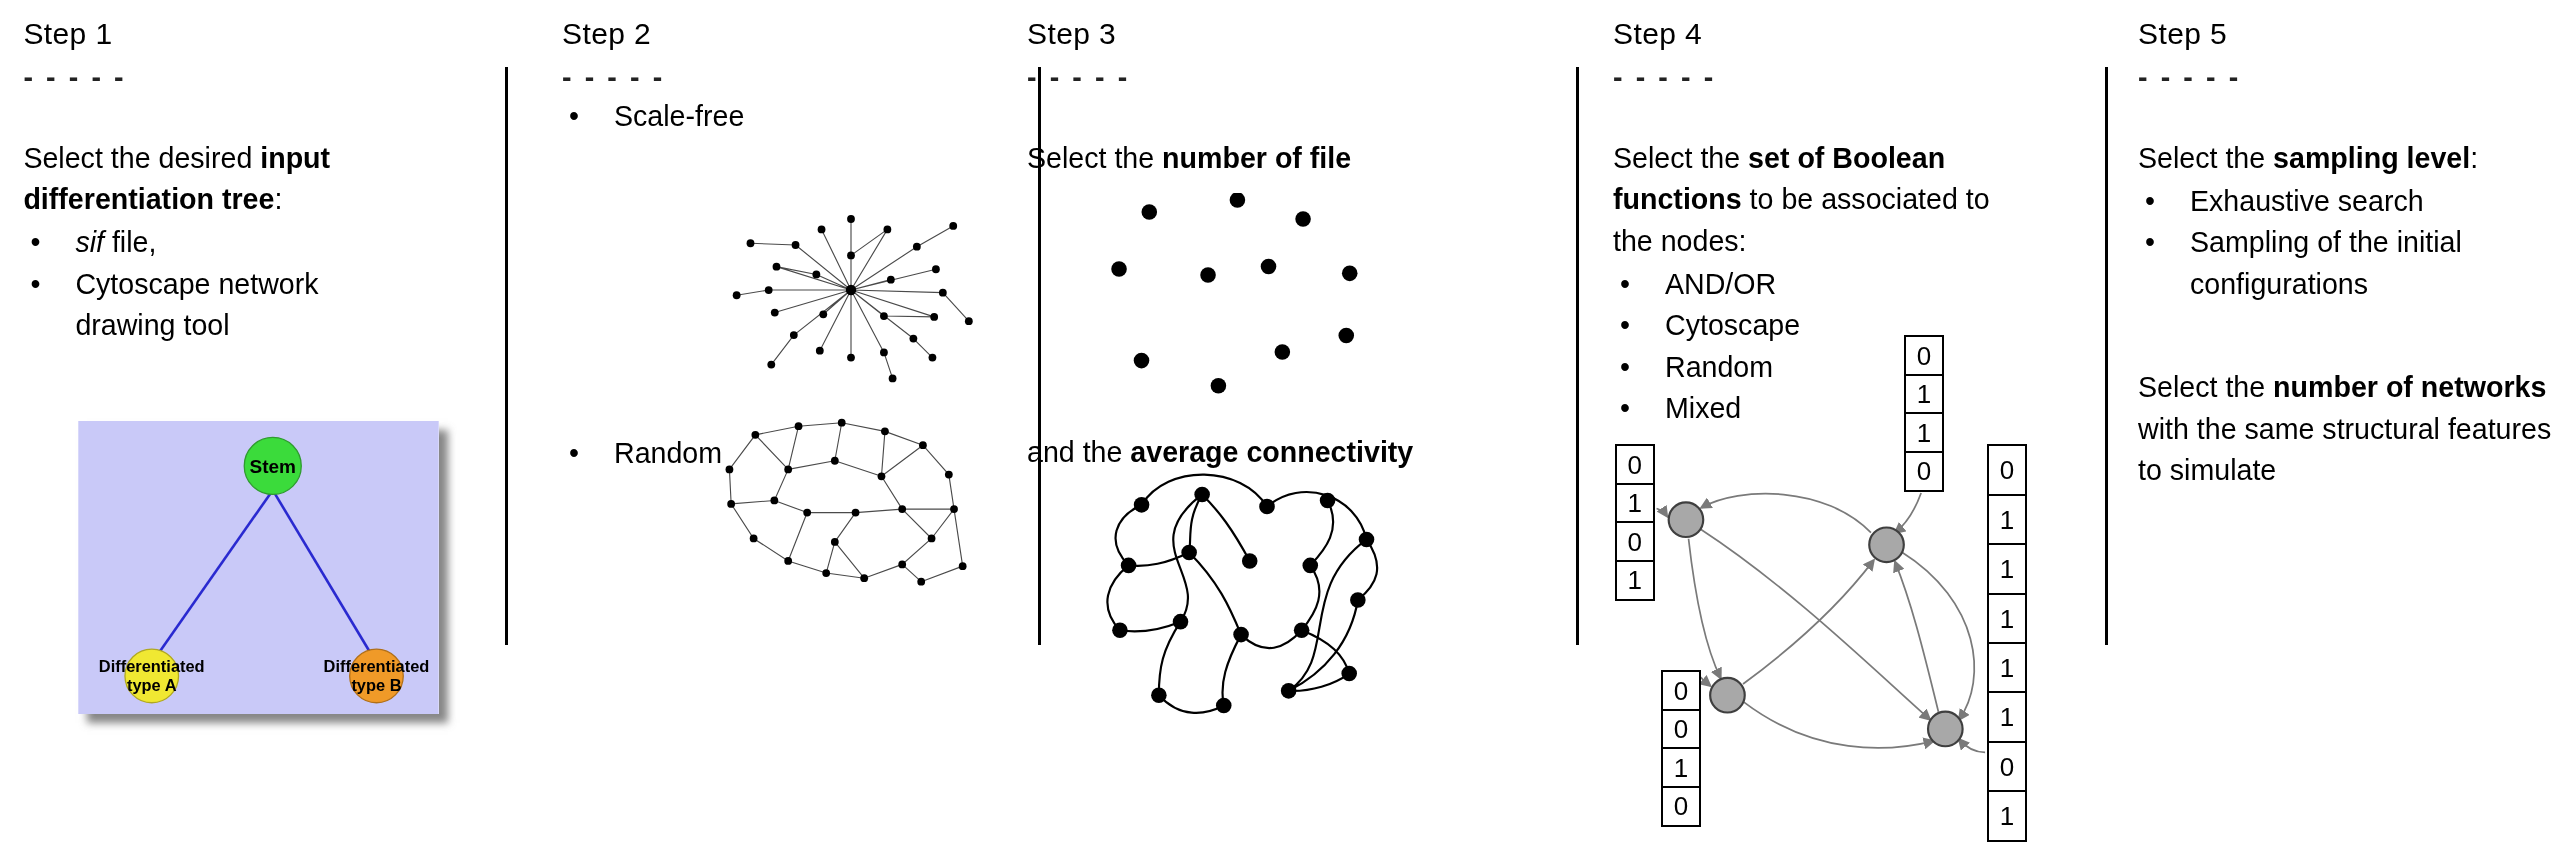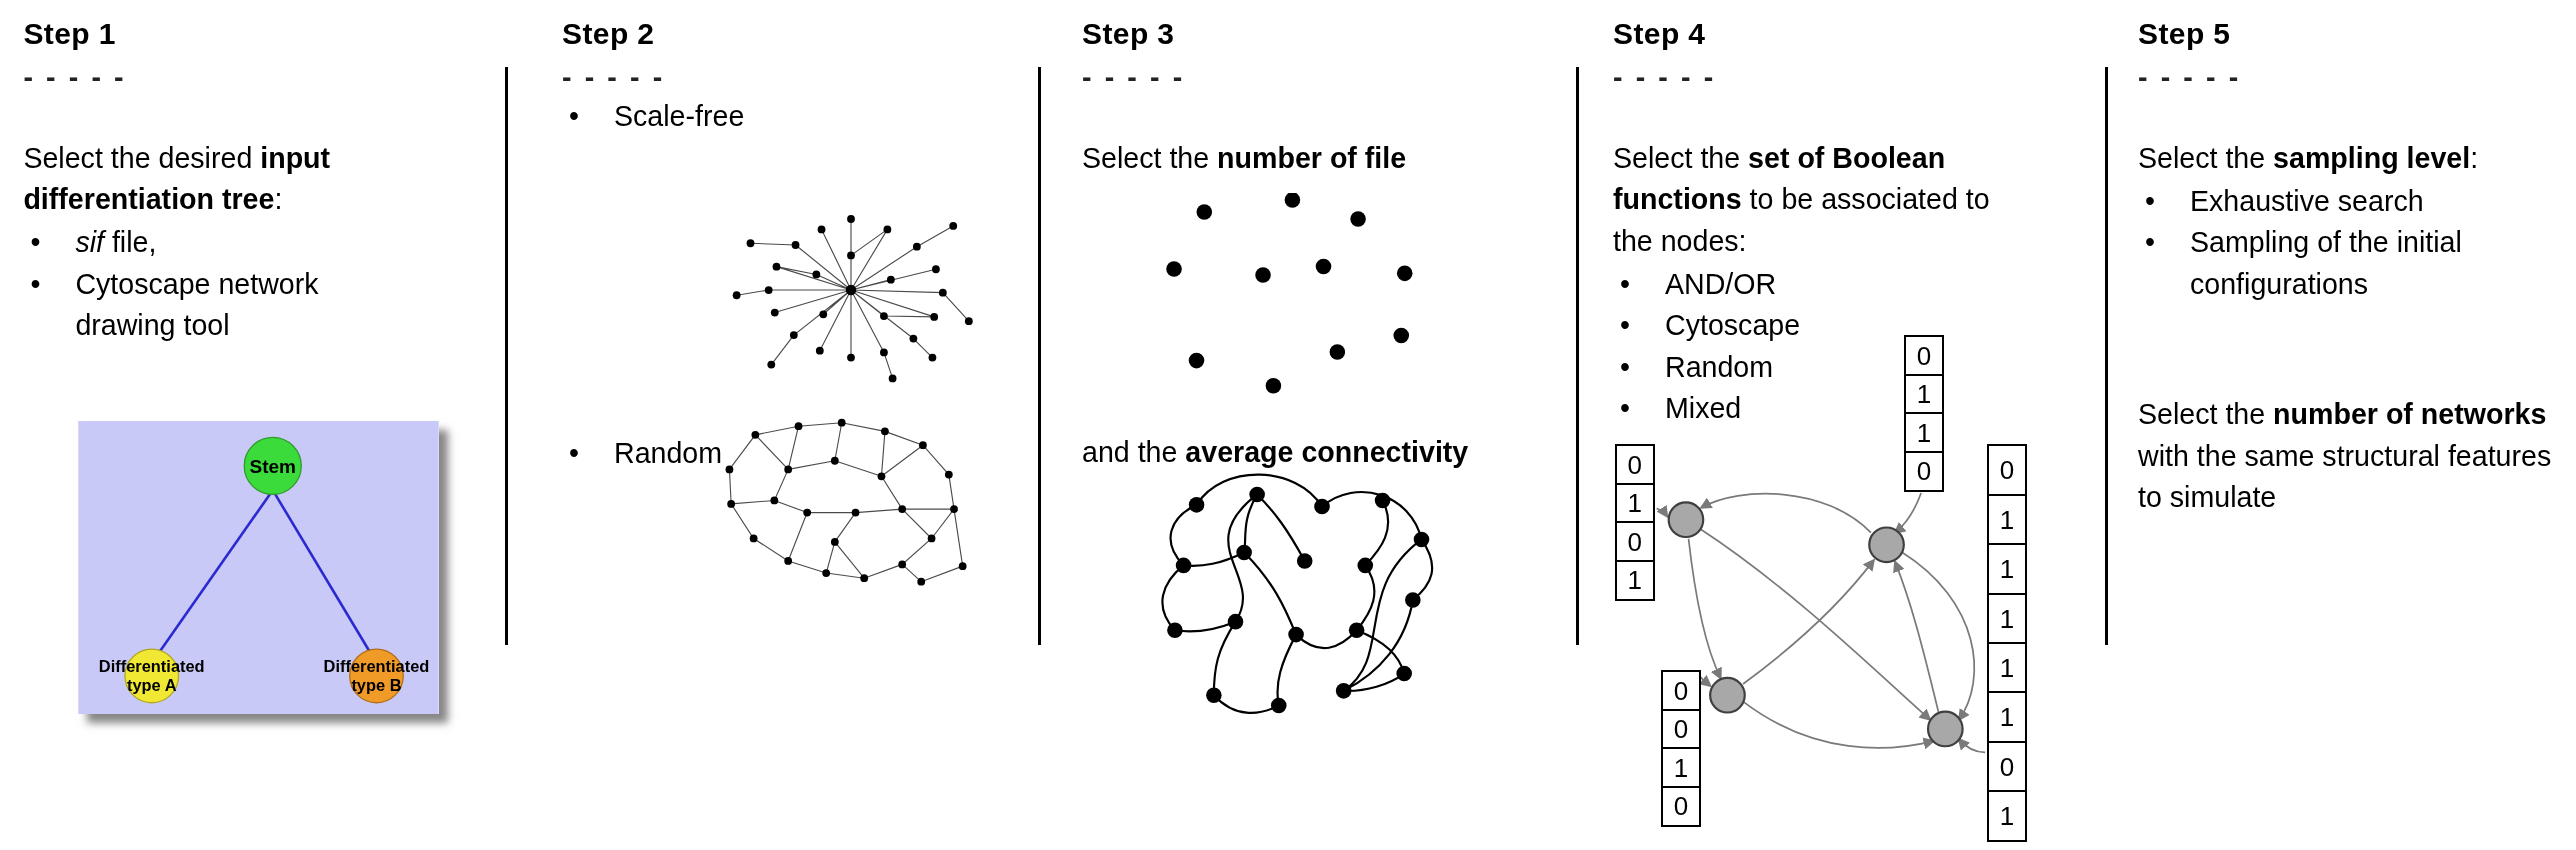--- a/index.html
+++ b/index.html
@@ -4,21 +4,21 @@
 <style>
   * { margin:0; padding:0; box-sizing:border-box; }
   html,body { background:#ffffff; }
   body { font-family:"Liberation Sans", sans-serif; color:#000; }
   #canvas { position:relative; width:2576px; height:851px; background:#fff; overflow:hidden; }
 
   .vsep { position:absolute; top:67px; width:2.6px; height:578px; background:#000; }
 
   .col { position:absolute; top:17.3px; }
 
-  .step-title { font-size:30px; font-weight:bold; line-height:1.15; letter-spacing:0.4px; }
+  .step-title { font-size:30px; font-weight:normal; line-height:1.15; letter-spacing:0.4px; }
   .dashes { font-size:28.6px; font-weight:bold; letter-spacing:2.6px; margin-top:8.7px; color:#222; line-height:1.2; }
   .txt { font-size:28.6px; line-height:1.45; }
   .first { margin-top:43px; }
   b { font-weight:bold;margin-top:16px; }
   i { font-style:italic;margin-top:8px; }
 
   ul.bullets { list-style:none; margin-top:1.7px; }
   .bullet { display:flex; font-size:28.6px; line-height:1.45; }
   .bullet .marker { flex:0 0 52px; width:52px; padding-left:7px; }
   .bullet .btxt { flex:1 1 auto; }
@@ -159,21 +159,21 @@
           <circle cx="174" cy="128" r="4.5"></circle>
           <circle cx="118" cy="128" r="4.5"></circle>
         <circle cx="80" cy="114" r="4.5"></circle>
           <circle cx="150" cy="162" r="4.5"></circle>
           <circle cx="250" cy="208" r="4.5"></circle>
         <circle cx="298" cy="190" r="4.5"></circle>
       </g>
     </svg>
   </section>
 
-  <section class="col" style="left:1082px; width:554px">
+  <section class="col" style="left:1027px; width:554px">
     <h2 class="step-title">Step 3</h2>
     <div class="dashes">- - - - -</div>
     <p class="txt first"><span>Select the </span><b>number of file</b><span></span></p>
 
     <svg class="net-svg" style="left:70px; top:176px" width="286" height="216" viewBox="0 0 330 250">
       <g fill="#000">
         <circle cx="60" cy="22" r="9"></circle>
           <circle cx="162" cy="8" r="9"></circle>
           <circle cx="238" cy="30" r="9"></circle>
         <circle cx="25" cy="88" r="9"></circle>
@@ -305,17 +305,17 @@
       <li class="bullet">
           <span class="marker">•</span>
           <span class="btxt">Exhaustive search</span>
         </li>
       <li class="bullet">
           <span class="marker">•</span>
           <span class="btxt">Sampling of the initial configurations</span>
         </li>
     </ul>
 
-    <p class="txt abs" style="top:377px; left:0; width:433px"><span>Select the </span><b>number of networks</b><span> with the same structural features to simulate</span></p>
+    <p class="txt abs" style="top:350px; left:0; width:433px"><span>Select the </span><b>number of networks</b><span> with the same structural features to simulate</span></p>
   </section>
 
 </div>
 
 
 </body></html>

